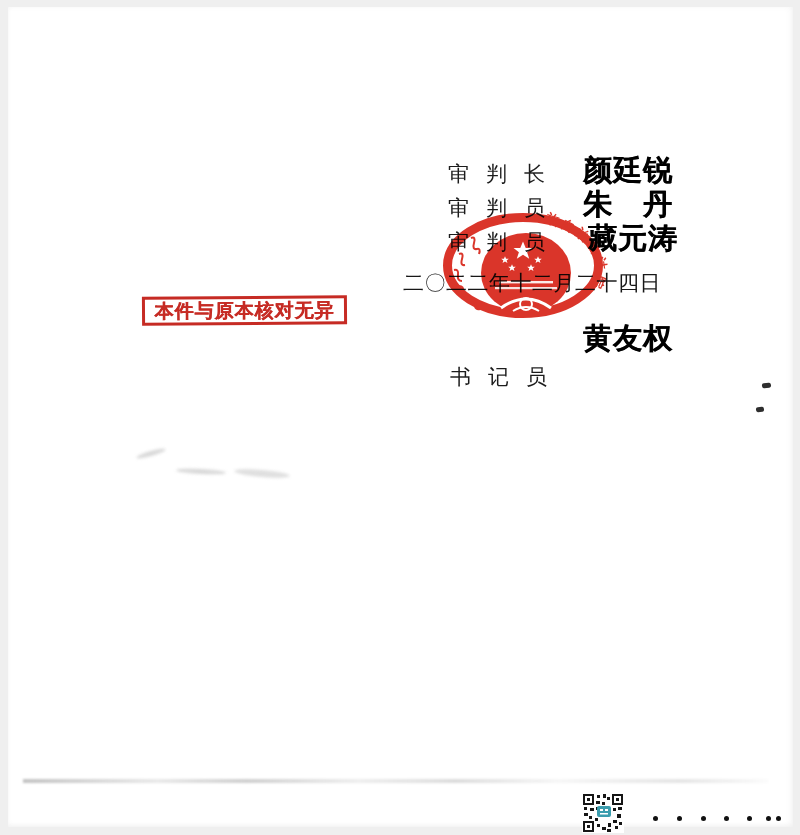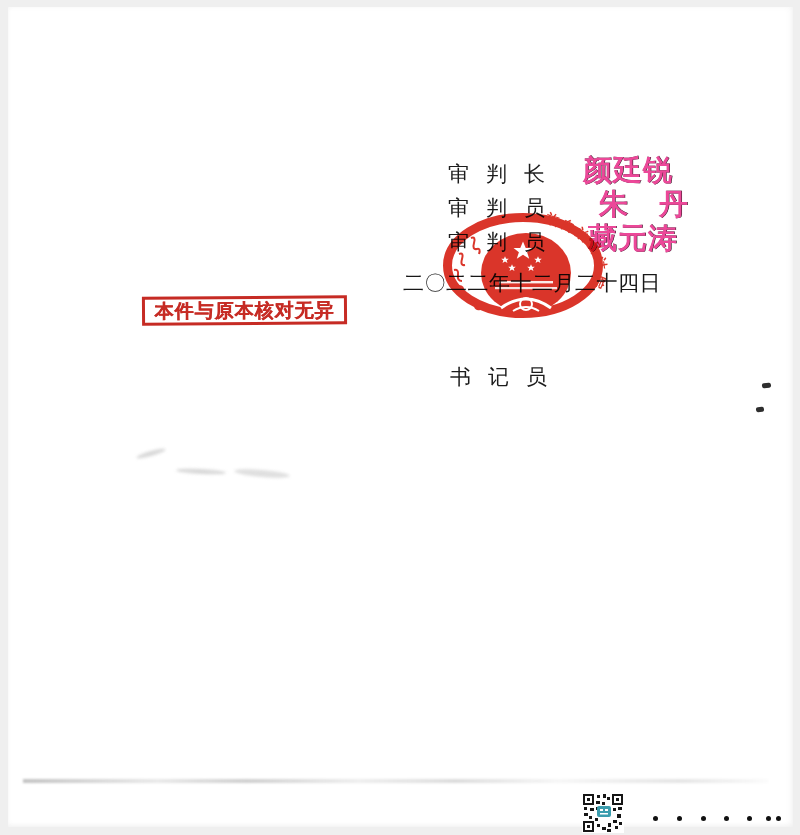--- a/index.html
+++ b/index.html
@@ -10,21 +10,21 @@
     position:absolute; left:8px; top:7px; width:785px; height:820px;
     background:#ffffff;
     box-shadow: inset -3px 0 6px rgba(0,0,0,0.03), inset 0 -2px 5px rgba(0,0,0,0.04);
   }
   
   .sig-role {
     position:absolute; font-size:21px; color:#1c1c1c;
     letter-spacing:17px; white-space:nowrap; font-weight:500;
   }
   .sig-name {
-    position:absolute; font-size:29px; color:#ec4899; font-weight:800;
+    position:absolute; font-size:29px; color:#000000; font-weight:800;
     white-space:nowrap; letter-spacing:1px;
     text-shadow:0.6px 0 0 #0d0d0d;
     text-align:center;
   }
   .doc-date {
     position:absolute; left:395px; top:262px; font-size:21px; color:#171717;
     letter-spacing:0.5px; white-space:nowrap; font-weight:500;
   }
   
   .verify-stamp {
@@ -65,28 +65,29 @@
 </head>
 <body>
 
 <div class="screen">
   <div class="paper">
 
     <span class="sig-role" style="left:440px; top:153px;">审判长</span>
     <span class="sig-name" style="left:575px; top:144px;">颜廷锐</span>
 
     <span class="sig-role" style="left:440px; top:187px;">审判员</span>
-    <span class="sig-name" style="left:575px; top:178px;margin-left:16px;">朱　丹</span>
+    <span class="sig-name" style="left:575px; top:178px;">朱　丹</span>
 
     <span class="sig-role" style="left:440px; top:221px;">审判员</span>
     <span class="sig-name" style="left:580px; top:212px;">藏元涛</span>
 
     <span class="doc-date">二〇二二年十二月二十四日</span>
 
     <span class="sig-role" style="left:442px; top:321px;margin-top:35px;">书记员</span>
+    <span class="sig-name" style="left:575px; top:312px;">黄友权</span>
 
     <div class="verify-stamp">
       <span>本件与原本核对无异</span>
     </div>
 
     <div class="court-seal">
       <svg width="182" height="122" viewBox="0 0 182 122">
 
         <ellipse cx="88" cy="59.5" rx="75.5" ry="48" fill="none" stroke="#d8281c" stroke-width="9"></ellipse>
 

